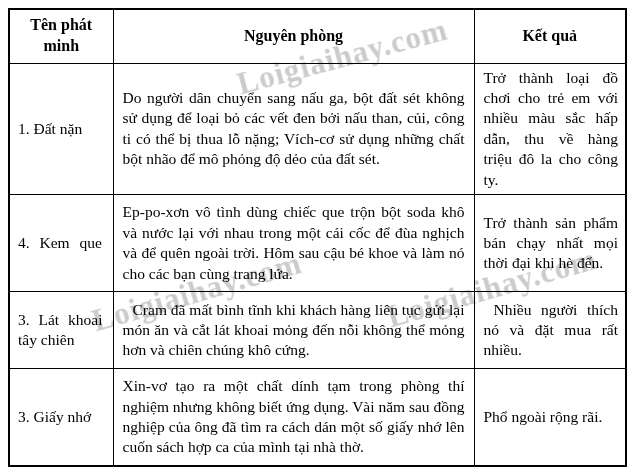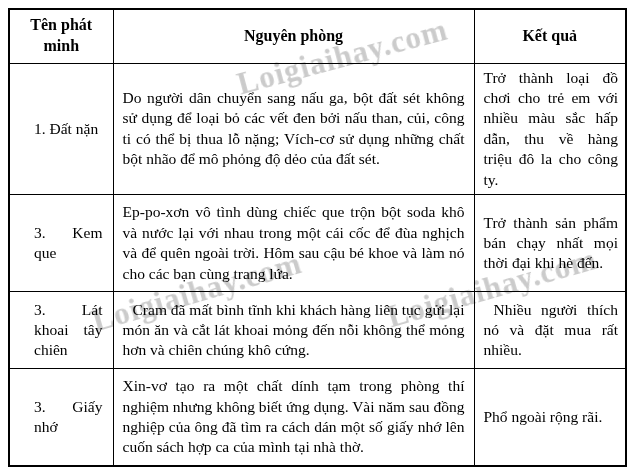--- a/index.html
+++ b/index.html
@@ -75,21 +75,21 @@
   col.c-result    { width: 152px; }
 
   tr.r-header { height: 54px;  }
   tr.r1       { height: 129px; }
   tr.r2       { height: 97px;  }
   tr.r3       { height: 77px;  }
   tr.r4       { height: 97px;  }
 
   td.cell-invention {
     text-align: justify;
-    padding-left: 24px;
+    padding-left: 8px;
     padding-right: 10px;
   }
   td.cell-cause  { text-align: justify; }
   td.cell-result { text-align: justify; padding-right: 7px; }
 
   td.first-indent { text-indent: 10px; }
   td.wide-words   { word-spacing: 6px; }
 </style>
 </head>
 <body>
@@ -113,21 +113,21 @@
         <th>Kết quả</th>
       </tr>
     </thead>
     <tbody>
       <tr class="r1">
         <td class="cell-invention">1. Đất nặn</td>
         <td class="cell-cause">Do người dân chuyển sang nấu ga, bột đất sét không sử dụng để loại bỏ các vết đen bởi nấu than, củi, công ti có thể bị thua lỗ nặng; Vích-cơ sử dụng những chất bột nhão để mô phỏng độ dẻo của đất sét.</td>
         <td class="cell-result">Trở thành loại đồ chơi cho trẻ em với nhiều màu sắc hấp dẫn, thu về hàng triệu đô la cho công ty.</td>
       </tr>
       <tr class="r2">
-        <td class="cell-invention wide-words">3. Kem que</td>
+        <td class="cell-invention wide-words">4. Kem que</td>
         <td class="cell-cause">Ep-po-xơn vô tình dùng chiếc que trộn bột soda khô và nước lại với nhau trong một cái cốc để đùa nghịch và để quên ngoài trời. Hôm sau cậu bé khoe và làm nó cho các bạn cùng trang lứa.</td>
         <td class="cell-result">Trở thành sản phẩm bán chạy nhất mọi thời đại khi hè đến.</td>
       </tr>
       <tr class="r3">
         <td class="cell-invention">3. Lát khoai tây chiên</td>
         <td class="cell-cause first-indent">Cram đã mất bình tĩnh khi khách hàng liên tục gửi lại món ăn và cắt lát khoai mỏng đến nỗi không thể mỏng hơn và chiên chúng khô cứng.</td>
         <td class="cell-result first-indent">Nhiều người thích nó và đặt mua rất nhiều.</td>
       </tr>
       <tr class="r4">
         <td class="cell-invention">3. Giấy nhớ</td>

